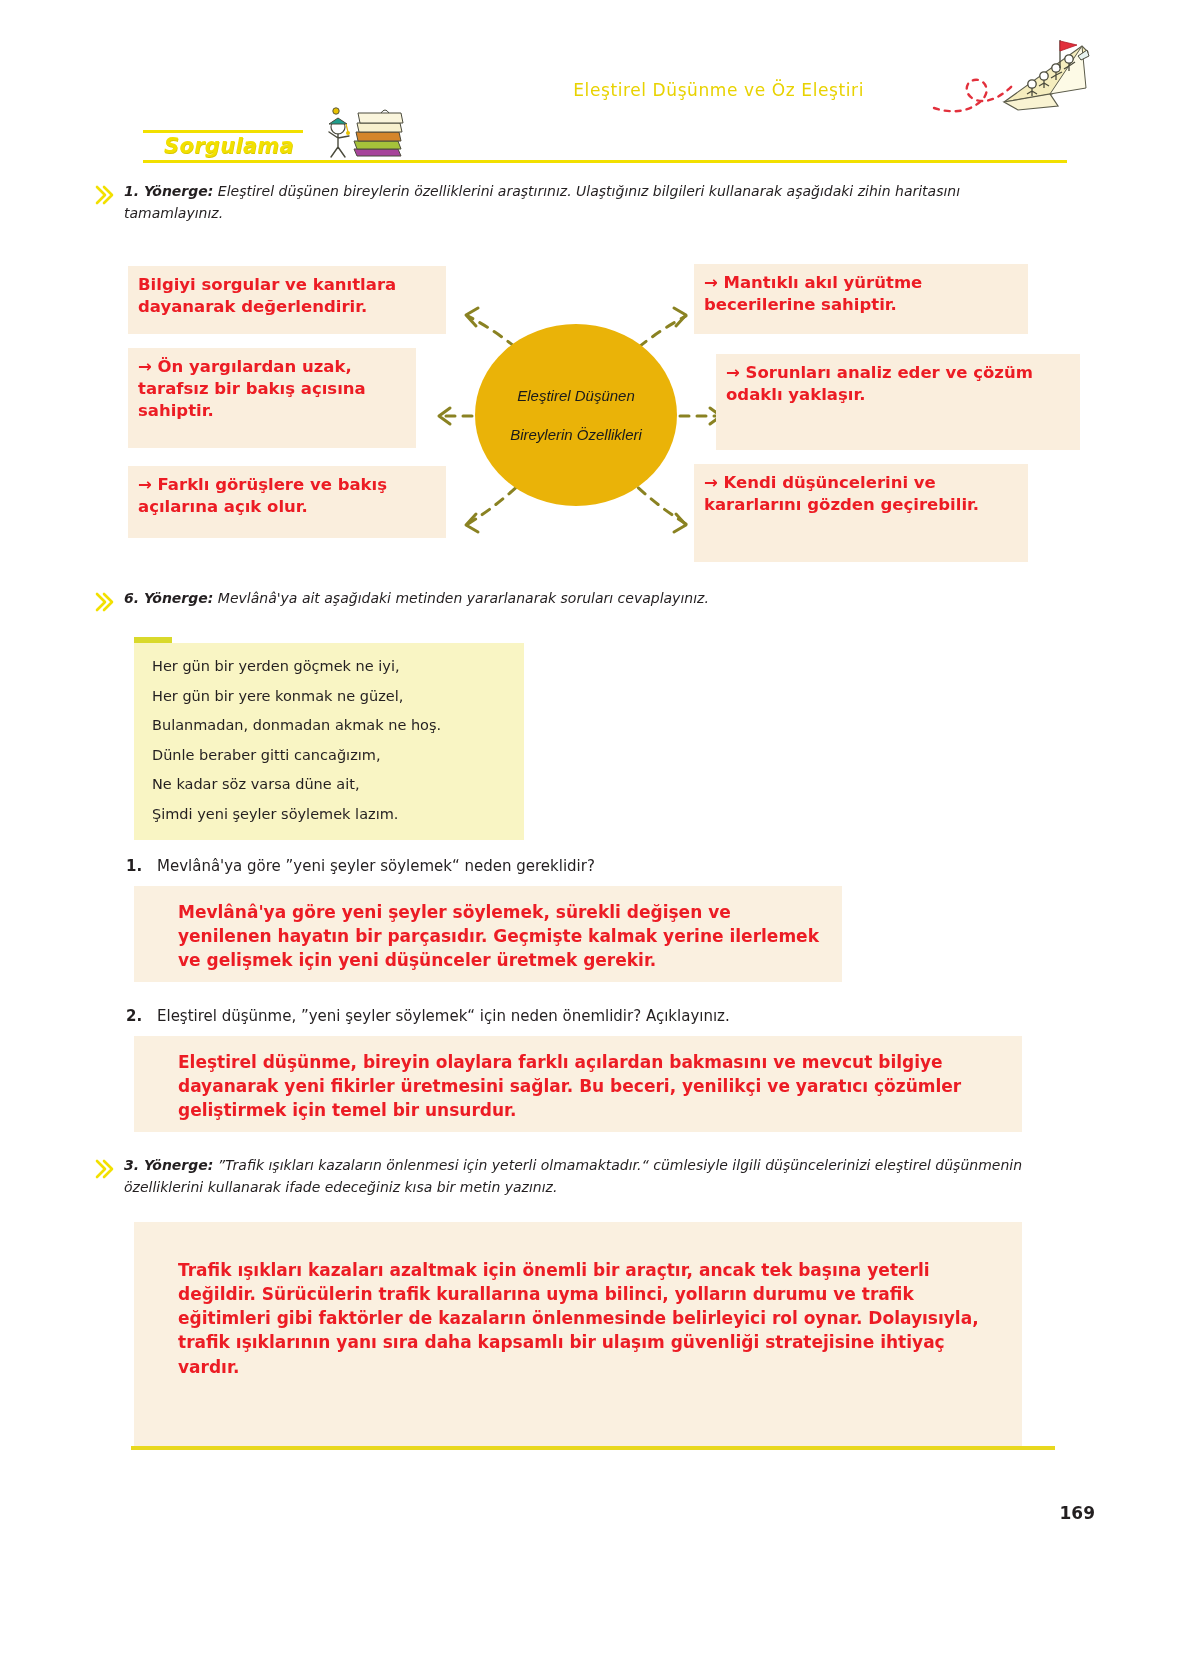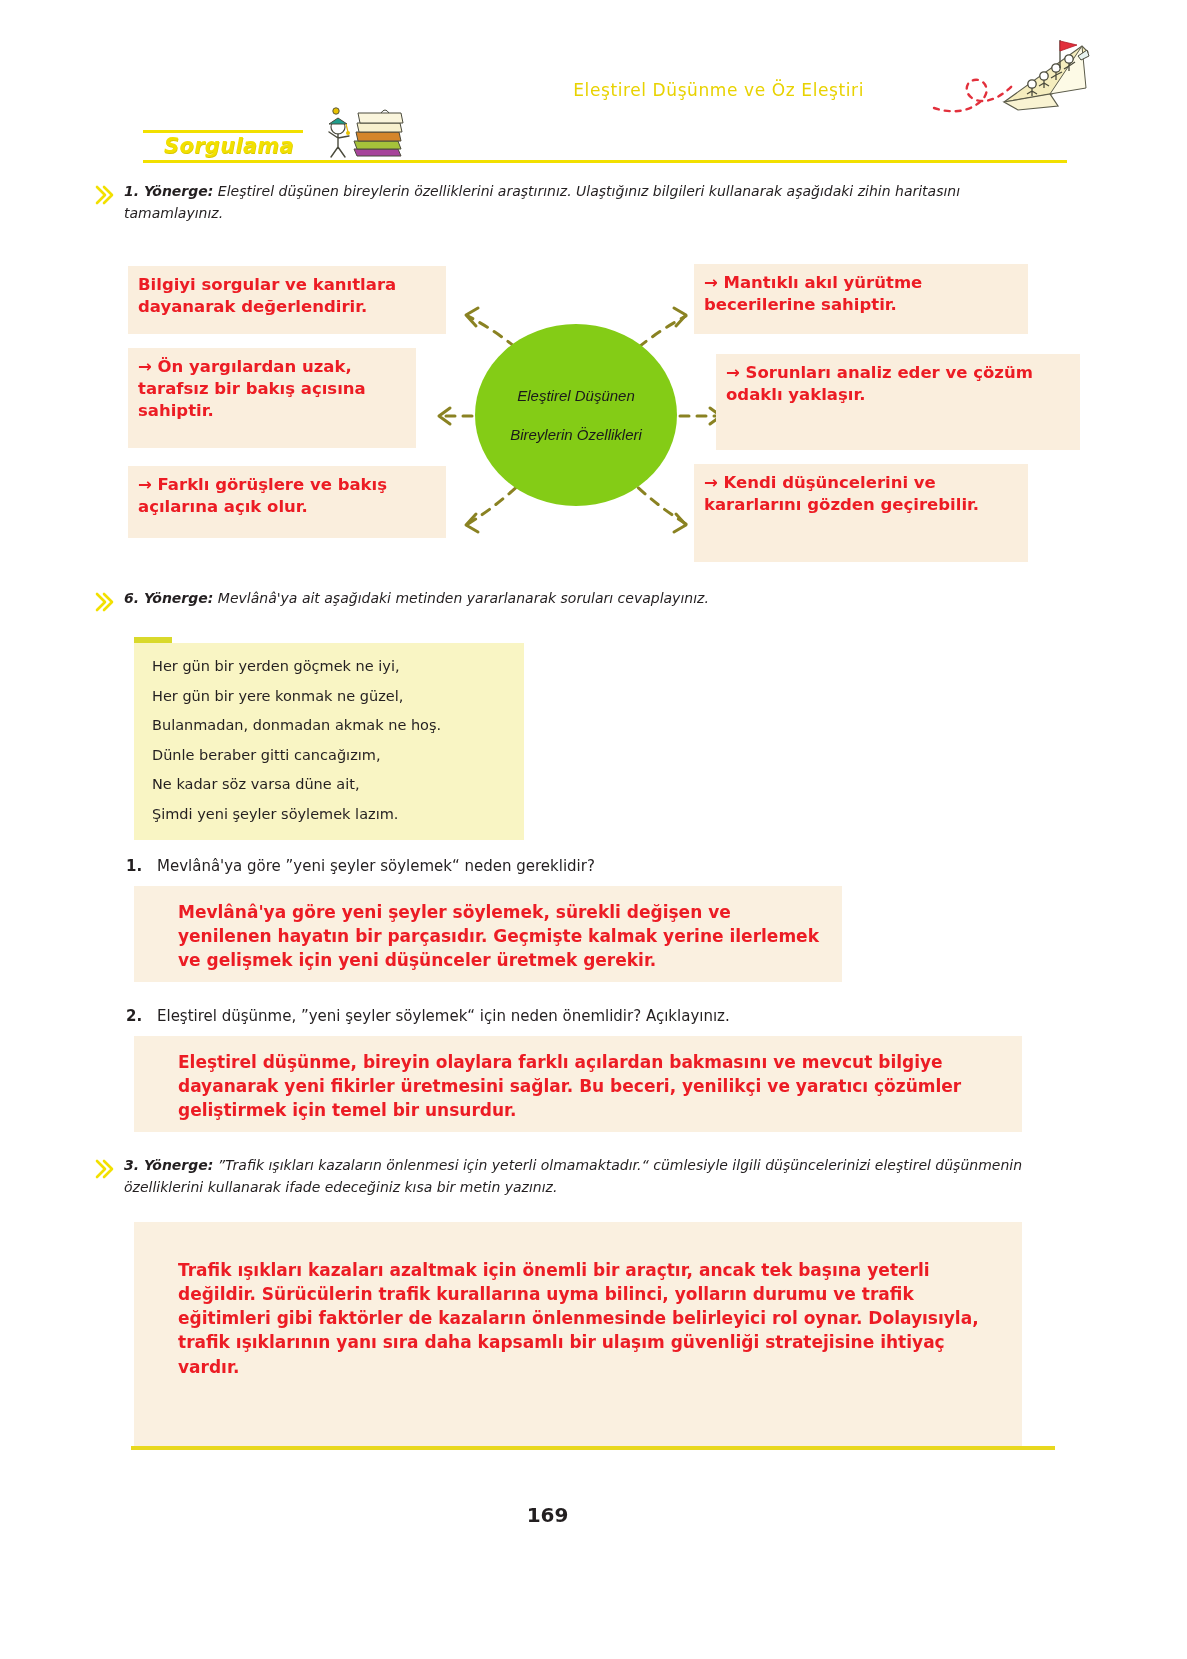--- a/index.html
+++ b/index.html
@@ -129,21 +129,21 @@
   .mm-r1 { left: 566px; top: 6px;   width: 334px; height: 70px; }
   .mm-r2 { left: 588px; top: 96px;  width: 364px; height: 96px; }
   .mm-r3 { left: 566px; top: 206px; width: 334px; height: 98px; }
 
   .mm-center {
     position: absolute;
     left: 347px;
     top: 66px;
     width: 202px;
     height: 182px;
-    background: #84cc16;
+    background: #eab308;
     border-radius: 50%;
     display: flex;
     flex-direction: column;
     justify-content: center;
     align-items: center;
     gap: 22px;
   }
   .mm-center span {
     font-family: "Liberation Sans", sans-serif;
     font-style: italic;
@@ -235,24 +235,24 @@
     top: 1446px;
     width: 924px;
     height: 4px;
     background: #e8d81e;
   }
   .page-no {
     position: absolute;
     left: 0;
     top: 1503px;
     width: 1095px;
-    text-align: center;
-    font-family: "DejaVu Sans", sans-serif;
-    font-weight: bold;
-    font-size: 20px;
+    text-align: right;
+    font-family: "DejaVu Sans", sans-serif;
+    font-weight: bold;
+    font-size: 17px;
     color: #231f20;
   }
 </style>
 </head>
 <body>
 
 <div class="header-zone">
 
   <div class="unit-title">Eleştirel Düşünme ve Öz Eleştiri</div>
 

